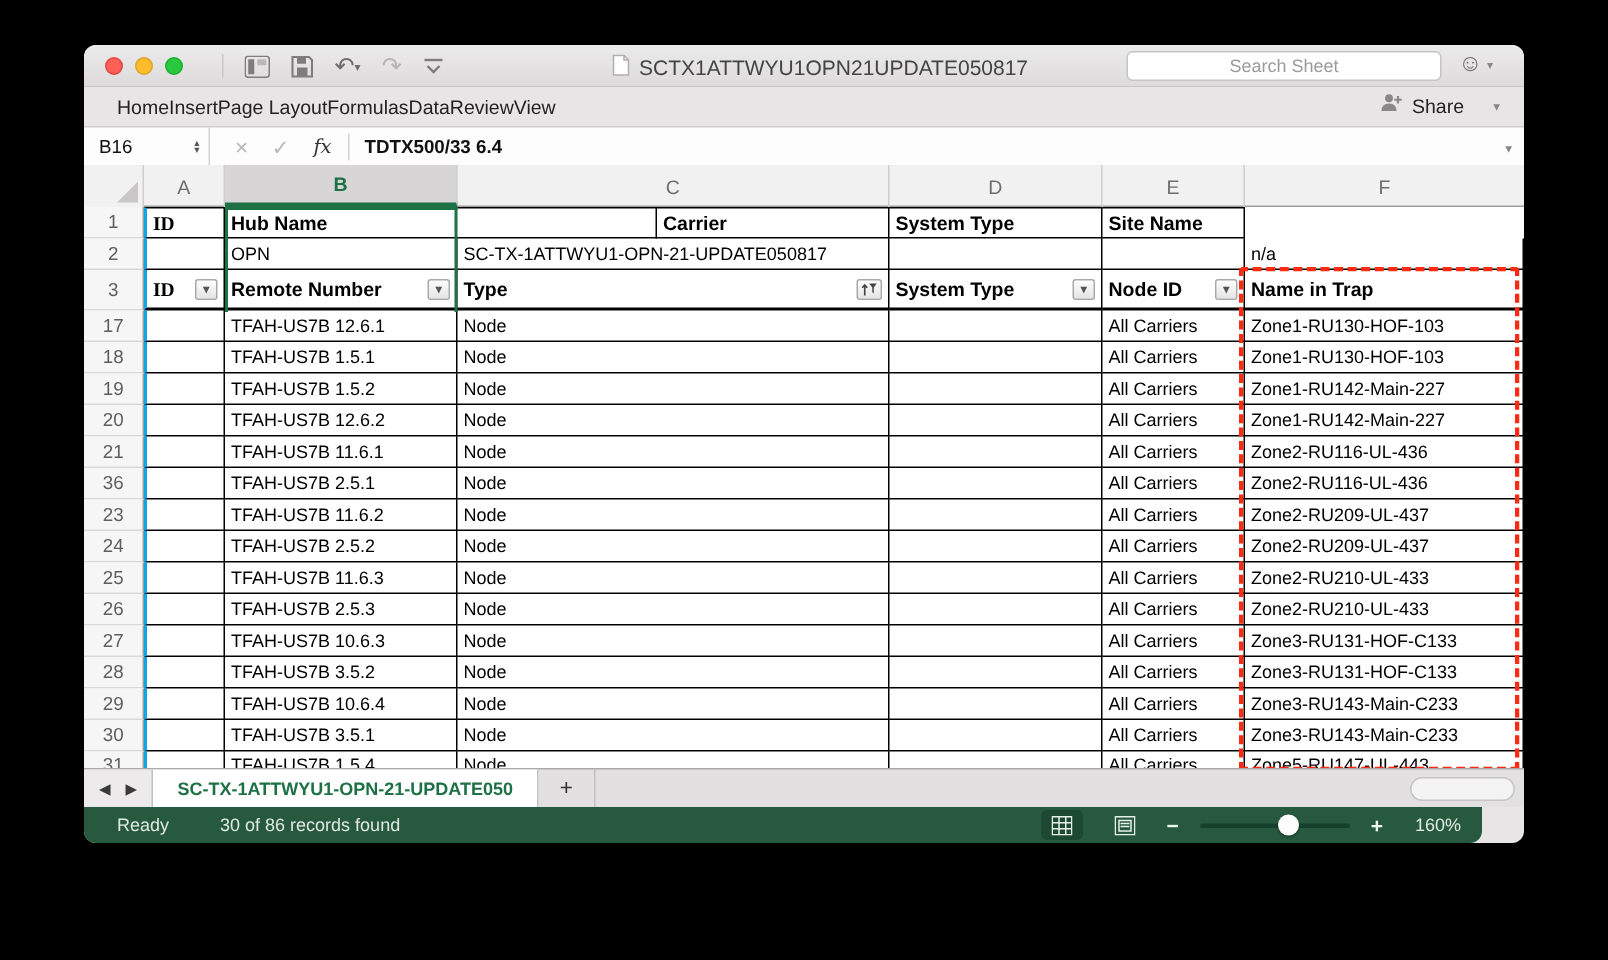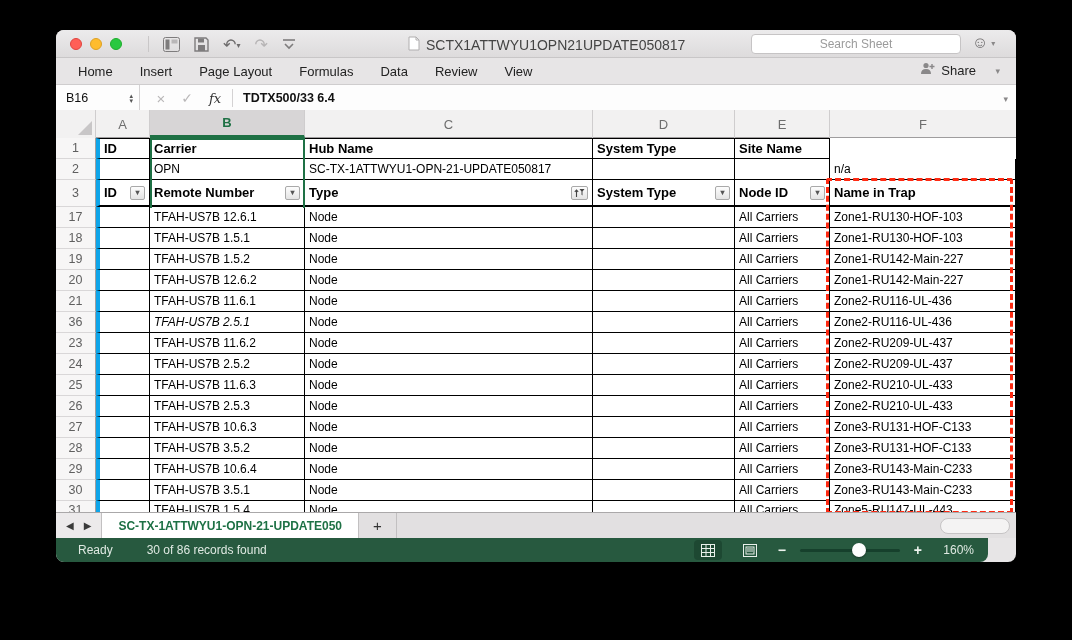--- a/index.html
+++ b/index.html
@@ -25,21 +25,21 @@
   .searchbox { position:absolute; left:695px; top:4px; width:210px; height:20px; background:#fff;
                border:1px solid #c6c4c5; border-radius:4px; color:#9b9b9b; font-size:12px;
                display:flex; align-items:center; justify-content:center; }
   .smiley { position:absolute; left:916px; top:4px; display:flex; align-items:center; gap:3px;
             color:#6e6c6d; font-size:16px; }
   .smiley .caret{font-size:8px; color:#8a8889;}
 
   
   .menubar { position:absolute; left:0; top:28px; width:960px; height:26px; background:#e7e5e6;
              display:flex; align-items:center; font-size:13px; color:#222; }
-  .menu-tabs { display:flex; gap:27px; padding-left:22px; }
+  .menu-tabs { display:flex; padding-left:22px; }
   .menu-tab { cursor:default; }
   .share { position:absolute; right:40px; top:4px; display:flex; align-items:center; gap:5px;
            font-size:13px; color:#222; }
   .share-caret { position:absolute; right:16px; top:8px; color:#8a8889; font-size:9px; }
 
   
   .formulabar { position:absolute; left:0; top:54px; width:960px; height:26px; background:#fdfdfd;
                 border-top:1px solid #cfcdce; box-shadow:0 2px 0 #bdbbbc; font-size:12px; }
   .namebox { position:absolute; left:0; top:0; width:84px; height:26px; border-right:1px solid #d4d2d3;
              display:flex; align-items:center; }
@@ -64,21 +64,21 @@
   .colhdr.corner::after { content:""; position:absolute; right:3px; bottom:3px;
       border-left:14px solid transparent; border-bottom:14px solid #c8c6c7; }
   .colhdr.sel { background:#d7d5d6; color:#1e7145; font-weight:bold;
                 border-bottom:3px solid #1e7145; }
   .g-row { display:flex; }
   .rownum { display:flex; align-items:center; justify-content:center; font-size:12.5px; color:#5f5f5f;
             background:#f7f6f6; border-right:1px solid #9f9d9e; border-bottom:1px solid #d9d7d8; }
   .gcell { display:flex; align-items:center; padding:0 4px; font-size:12px; color:#000;
            border-right:1px solid #000; border-bottom:1px solid #000; overflow:hidden;
            white-space:nowrap; }
-  .gcell.first { border-left:4px solid #0ea5e9; }
+  .gcell.first { border-left:2px solid #0ea5e9;font-family:Liberation Serif, serif; }
   .hdr1 .gcell { font-weight:bold; font-size:13px; border-top:1px solid #000; }
   .hdr3 .gcell { font-weight:bold; font-size:13px; border-bottom-width:2px;
                  justify-content:space-between; }
   .filter-btn { width:15px; height:14px; background:linear-gradient(#fdfdfd,#e4e4e4);
                 border:1px solid #a9a9a9; border-radius:2px; display:flex; align-items:center;
                 justify-content:center; font-size:8px; color:#555; flex:0 0 auto; }
   .sortfilter-btn { width:17px; height:14px; background:linear-gradient(#fdfdfd,#e4e4e4);
                 border:1px solid #a9a9a9; border-radius:2px; display:flex; align-items:center;
                 justify-content:center; gap:1px; flex:0 0 auto; }
   .partial { height:11px !important; }
@@ -219,25 +219,25 @@
       <div class="colhdr" style="width:142px">D</div>
       <div class="colhdr" style="width:95px">E</div>
       <div class="colhdr" style="width:186px; border-right:none;">F</div>
     </div>
     <div id="rows">
         <div class="g-row hdr1">
           <div class="rownum" style="width: 40px; height: 21px;">1</div>
           <div class="gcell first" style="width: 54px; height: 21px;">
             <span>ID</span>
           </div>
+          <div class="gcell" style="width: 288px; height: 21px;">
+            <span>Hub Name</span>
+          </div>
           <div class="gcell" style="width: 155px; height: 21px;">
             <span>Carrier</span>
-          </div>
-          <div class="gcell" style="width: 288px; height: 21px;">
-            <span>Hub Name</span>
           </div>
           <div class="gcell" style="width: 142px; height: 21px;">
             <span>System Type</span>
           </div>
           <div class="gcell" style="width: 95px; height: 21px;">
             <span>Site Name</span>
           </div>
         </div>
         <div class="g-row">
           <div class="rownum" style="width: 40px; height: 21px;">2</div>
@@ -394,21 +394,21 @@
           </div>
           <div class="gcell" style="width: 186px; height: 21px;">
             <span>Zone2-RU116-UL-436</span>
           </div>
         </div>
         <div class="g-row">
           <div class="rownum" style="width: 40px; height: 21px;">36</div>
           <div class="gcell first" style="width: 54px; height: 21px;">
             <span></span>
           </div>
-          <div class="gcell" style="width: 155px; height: 21px; font-style: italic;">
+          <div class="gcell" style="width: 155px; height: 21px;">
             <span>TFAH-US7B 2.5.1</span>
           </div>
           <div class="gcell" style="width: 288px; height: 21px;">
             <span>Node</span>
           </div>
           <div class="gcell" style="width: 142px; height: 21px;">
             <span></span>
           </div>
           <div class="gcell" style="width: 95px; height: 21px;">
             <span>All Carriers</span>

